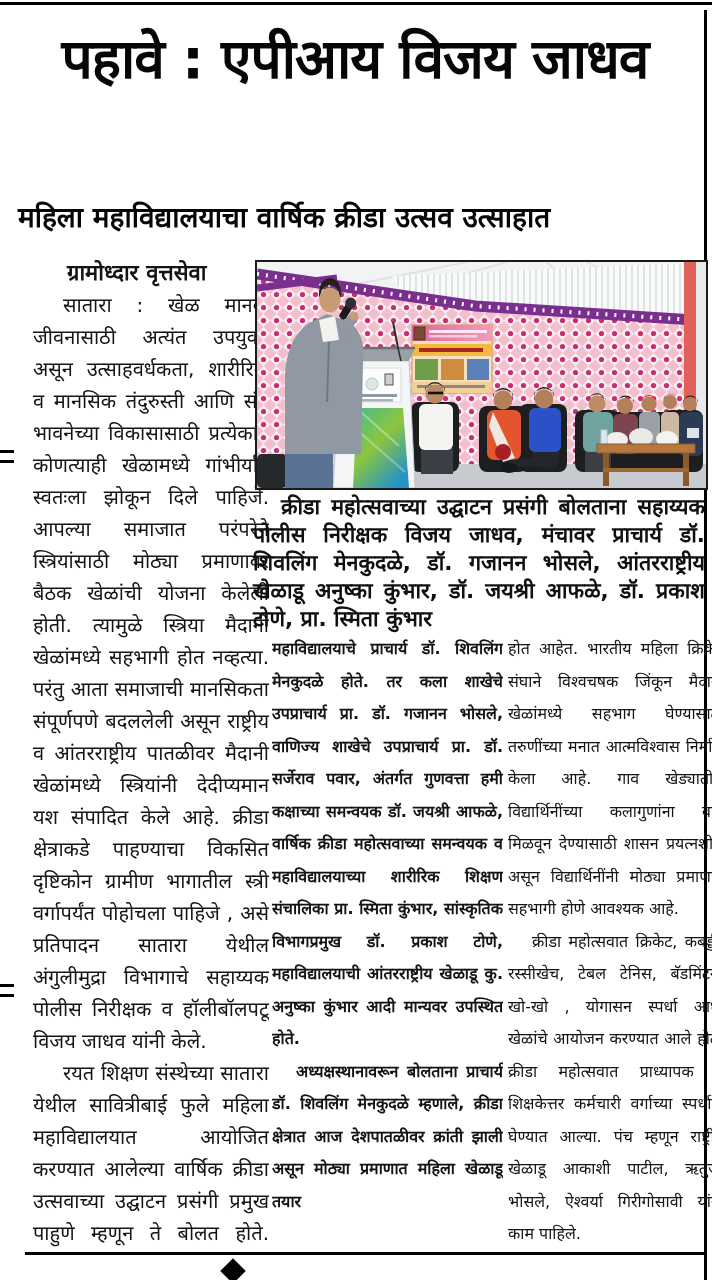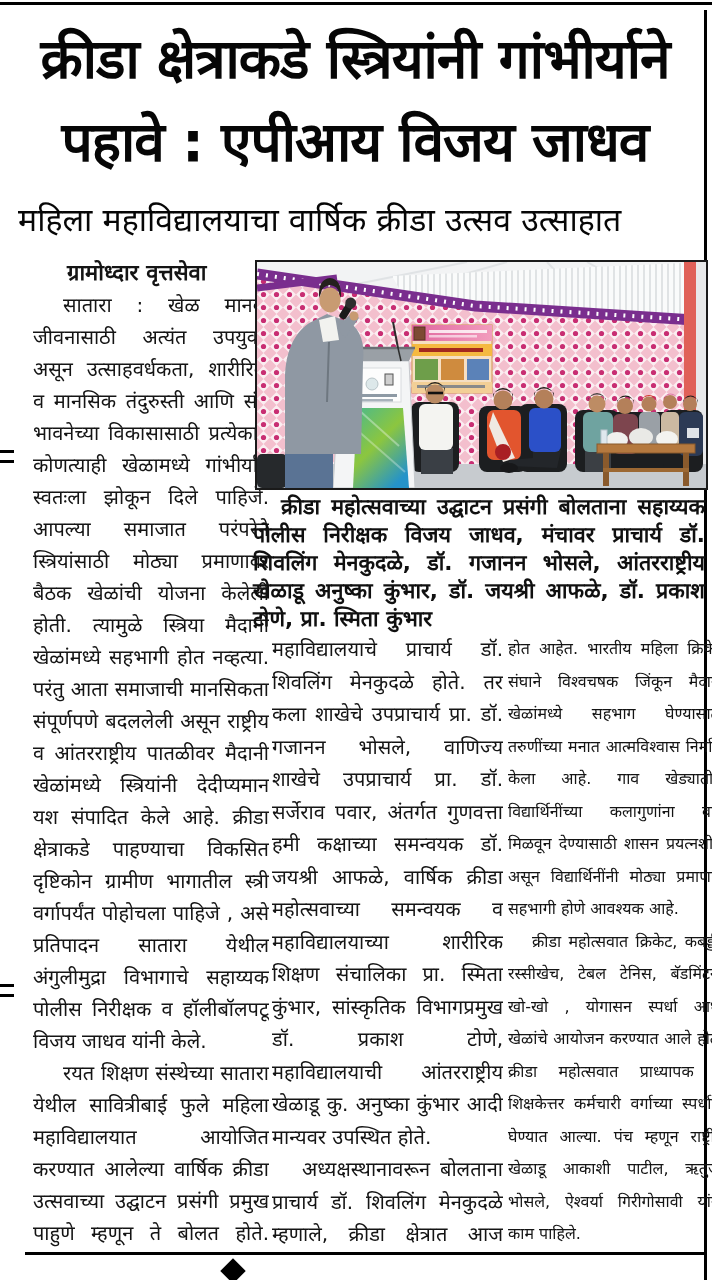--- a/index.html
+++ b/index.html
@@ -17,29 +17,29 @@
   #mark-2{top:984px;}
 
   .headline{
     position:absolute;left:8px;top:18px;width:694px;margin:0;
     text-align:center;font-weight:bold;font-size:55px;line-height:1.5;
     color:#060606;letter-spacing:-1px;
   }
   .headline span{display:block;}
   .subheadline{
     position:absolute;left:18px;top:198px;width:684px;margin:0;
-    font-weight:normal;font-size:32px;line-height:1.4;color:#060606;white-space:nowrap;
+    font-weight:bold;font-size:28px;line-height:1.4;color:#060606;white-space:nowrap;
   }
 
   .col{position:absolute;text-align:justify;overflow:hidden;color:#141414;margin-left:19px;}
   .col p{margin:0;}
   .byline{font-weight:bold;font-size:22px;padding-left:34px;margin:0;}
   .indent{text-indent:1.5em;}
   .col-left{left:14px;top:257px;width:236px;height:996px;font-size:20px;line-height:32px;}
-  .col-mid{left:253px;top:633px;width:231px;height:622px;font-size:20px;line-height:32.5px;}
+  .col-mid{left:253px;top:633px;width:231px;height:622px;font-size:16px;line-height:32.5px;font-weight:bold;}
   .col-right{left:489px;top:633px;width:216px;height:622px;font-size:16px;line-height:32.5px;}
 
   .photo-frame{
     position:absolute;left:255px;top:260px;width:449px;height:226px;margin:0;
     border:2px solid #1a1a1a;background:#fff;
   }
   .photo-frame svg{display:block;width:449px;height:226px;}
   .caption{
     position:absolute;left:253px;top:493px;width:452px;
     font-weight:bold;font-size:21.5px;line-height:28px;
@@ -48,21 +48,20 @@
 </style>
 </head>
 <body>
 
 <div class="rule-top"></div>
 <div class="rule-right"></div>
 <div class="margin-mark" id="mark-1"></div>
 <div class="margin-mark" id="mark-2"></div>
 
 <h1 class="headline">
-  <span>क्रीडा क्षेत्राकडे स्त्रियांनी गांभीर्याने</span>
   <span>पहावे : एपीआय विजय जाधव</span>
 </h1>
 
 <h2 class="subheadline">महिला महाविद्यालयाचा वार्षिक क्रीडा उत्सव उत्साहात</h2>
 
 <div class="col col-left">
   <p class="byline">ग्रामोध्दार वृत्तसेवा</p>
   <p class="indent">सातारा : खेळ मानवी जीवनासाठी अत्यंत उपयुक्त असून उत्साहवर्धकता, शारीरिक व मानसिक तंदुरुस्ती आणि संघ भावनेच्या विकासासाठी प्रत्येकाने कोणत्याही खेळामध्ये गांभीर्याने स्वतःला झोकून दिले पाहिजे. आपल्या समाजात परंपरेने स्त्रियांसाठी मोठ्या प्रमाणावर बैठक खेळांची योजना केलेली होती. त्यामुळे स्त्रिया मैदानी खेळांमध्ये सहभागी होत नव्हत्या. परंतु आता समाजाची मानसिकता संपूर्णपणे बदललेली असून राष्ट्रीय व आंतरराष्ट्रीय पातळीवर मैदानी खेळांमध्ये स्त्रियांनी देदीप्यमान यश संपादित केले आहे. क्रीडा क्षेत्राकडे पाहण्याचा विकसित दृष्टिकोन ग्रामीण भागातील स्त्री वर्गापर्यंत पोहोचला पाहिजे , असे प्रतिपादन सातारा येथील अंगुलीमुद्रा विभागाचे सहाय्यक पोलीस निरीक्षक व हॉलीबॉलपटू विजय जाधव यांनी केले.</p>
   <p class="indent">रयत शिक्षण संस्थेच्या सातारा येथील सावित्रीबाई फुले महिला महाविद्यालयात आयोजित करण्यात आलेल्या वार्षिक क्रीडा उत्सवाच्या उद्घाटन प्रसंगी प्रमुख पाहुणे म्हणून ते बोलत होते. अध्यक्षस्थानी रयत शिक्षण संस्थेच्या उच्च शिक्षण विभागाचे सहसचिव व</p>
 </div>

